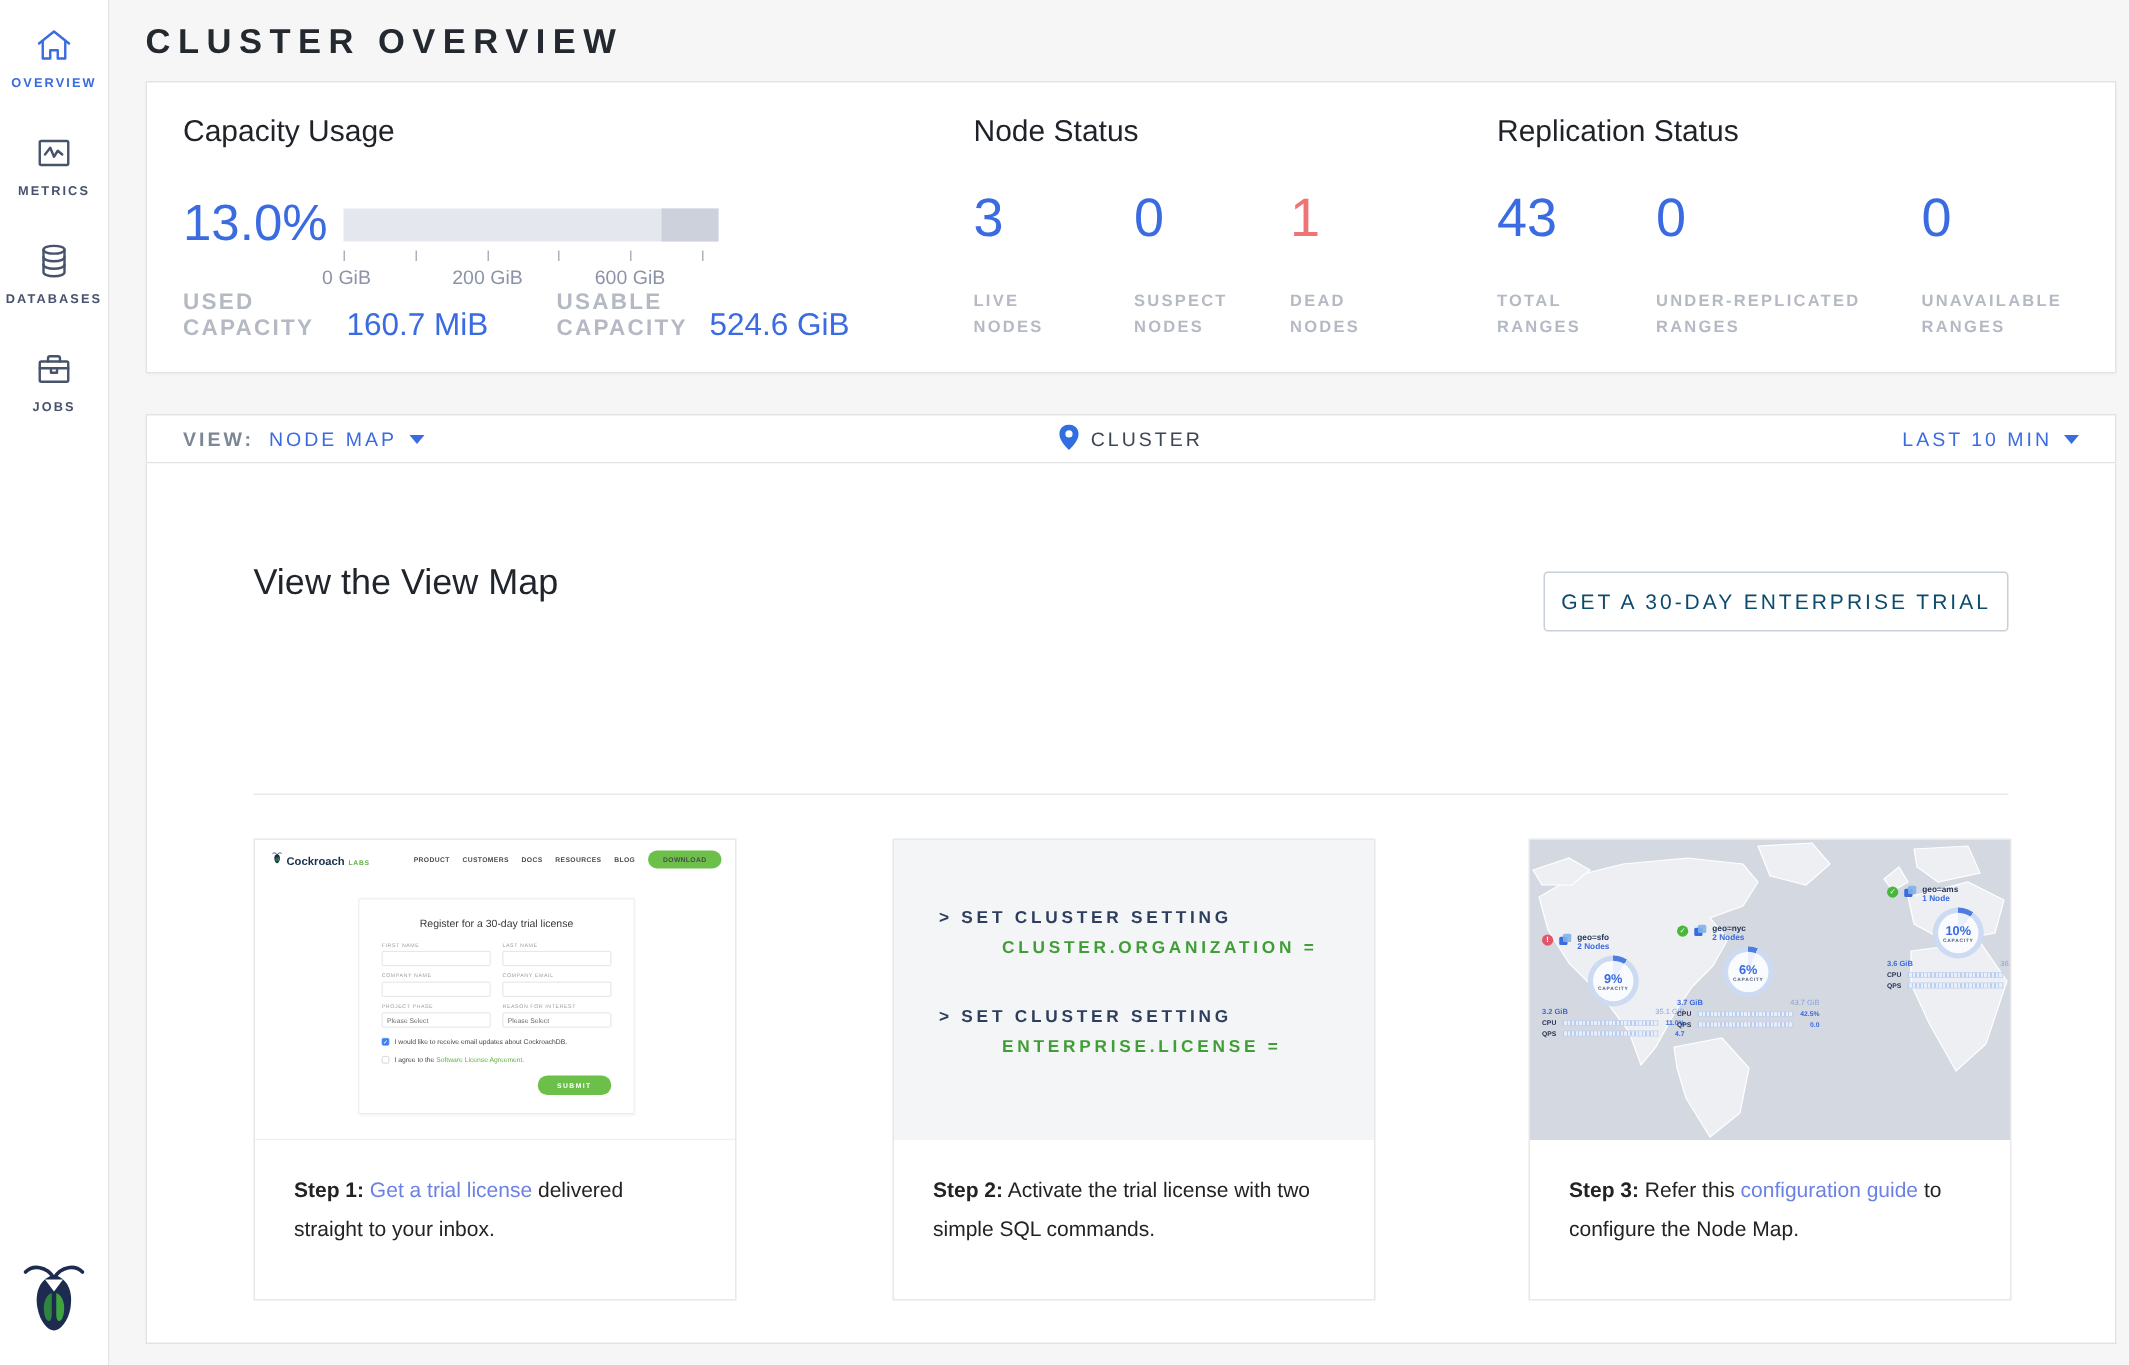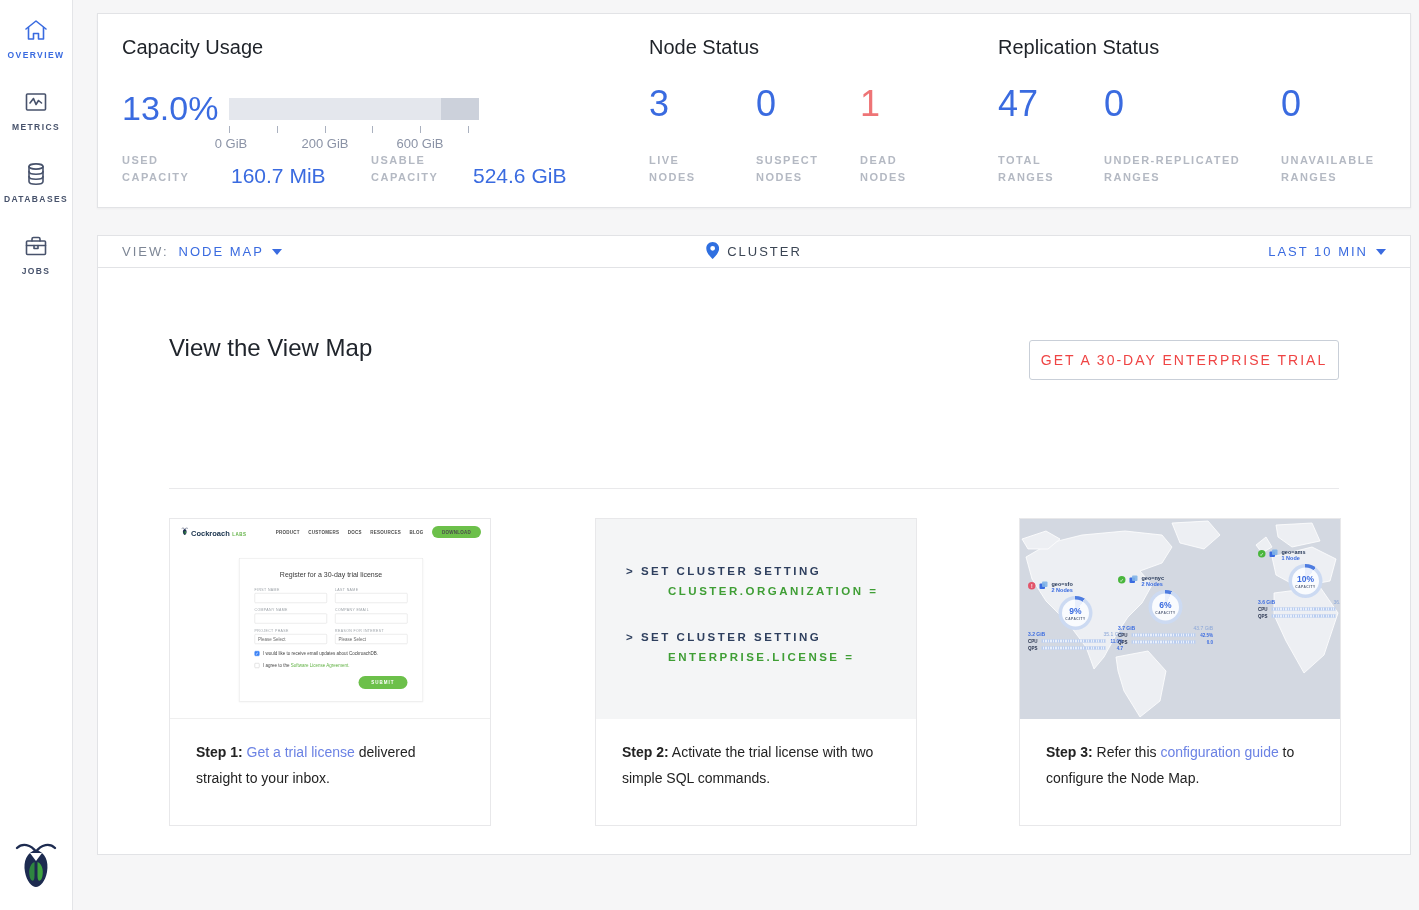--- a/index.html
+++ b/index.html
@@ -30,53 +30,53 @@
   .sec-node  { left:551px; }
   .sec-rep   { left:900px; }
 
   .cap-percent { position:absolute; left:24px; top:75px; font-size:34px; font-weight:300; color:#3a6be0; }
   .cap-chart { position:absolute; left:131px; top:84px; width:250px; }
   .cap-bar { position:relative; width:250px; height:22px; background:#e4e7ed; }
   .cap-bar-dark { position:absolute; right:0; top:0; width:38px; height:22px; background:#ccd1db; }
   .cap-tick { position:absolute; top:28px; width:1px; height:7px; background:#aab1bf; }
   .cap-ticklabel { position:absolute; top:38px; transform:translateX(-50%); font-size:13px; color:#8b93a6; white-space:nowrap; }
 
-  .mini-label { position:absolute; top:138px; font-size:11px; letter-spacing:1.5px; color:#b4b9c3;
+  .mini-label { position:absolute; top:138px; font-size:15px; letter-spacing:1.5px; color:#b4b9c3;
     line-height:17px; font-weight:bold; }
   .mini-value { position:absolute; top:150px; font-size:21px; color:#3a6be0; }
   .lbl-used   { left:24px;  width:84px; }
   .val-used   { left:133px; }
   .lbl-usable { left:273px; width:84px; }
   .val-usable { left:375px; }
 
   .stat-num { position:absolute; top:72px; font-size:36px; font-weight:300; color:#3a6be0; line-height:1; }
   .stat-num.red { color:#ee7476; }
   .stat-lbl { position:absolute; top:138px; font-size:11px; letter-spacing:1.5px; color:#b4b9c3;
     line-height:17px; font-weight:bold; }
 
   
   .view-bar { position:relative; margin:27px 8px 0 24px; height:33px; background:#fff;
     border:1px solid #e2e3e6; display:flex; align-items:center; font-size:13px; letter-spacing:2px; }
   .vb-left { margin-left:24px; display:flex; align-items:center; gap:10px; }
-  .vb-viewlabel { color:#7d8695; }
+  .vb-viewlabel { color:#7d8695;font-weight:bold; }
   .vb-dropdown { color:#3a6be0; font-weight:500; text-decoration:none; display:flex; align-items:center; gap:8px; cursor:pointer; }
   .caret { width:0; height:0; border-left:5px solid transparent; border-right:5px solid transparent;
     border-top:6px solid #3a6be0; display:inline-block; }
   .vb-center { position:absolute; left:50%; transform:translateX(-50%); display:flex; align-items:center; gap:8px;
     color:#3b4554; font-weight:500; cursor:pointer; }
   .vb-right { margin-left:auto; margin-right:24px; }
 
   
   .map-panel { position:relative; margin:0 8px 0 24px; height:587px; background:#fff;
     border:1px solid #e2e3e6; border-top:none; }
   .nm-heading { position:absolute; left:71px; top:66px; font-size:24px; font-weight:500; color:#20252c; }
   .nm-para { position:absolute; left:71px; top:112px; width:462px; font-size:15px; line-height:26px; color:#2d3540; }
   .nm-para a, .cap-text a, .ms-link { color:#6b82e4; text-decoration:none; cursor:pointer; }
   .trial-btn { position:absolute; left:931px; top:72px; width:310px; height:40px; background:#fff;
-    border:1px solid #c9cfd8; border-radius:3px; color:#ef4444; font-size:14px; letter-spacing:2px;
+    border:1px solid #c9cfd8; border-radius:3px; color:#0c4a6e; font-size:14px; letter-spacing:2px;
     font-weight:500; cursor:pointer; font-family:inherit; }
   .nm-divider { position:absolute; left:71px; right:71px; top:220px; height:1px; background:#e9e9eb; }
 
   .step-card { position:absolute; top:250px; width:322px; height:308px; background:#fff; border:1px solid #e8e8ea; }
   .step-card.c1 { left:71px; }  .step-card.c2 { left:497px; }  .step-card.c3 { left:921px; }
   .card-visual { position:relative; height:200px; overflow:hidden; }
   .c1 .card-visual { border-bottom:1px solid #efefef; }
   .cap-text { padding:20px 26px 0; font-size:14px; line-height:26px; color:#232323; }
   .cap-text strong { font-weight:700; }
 
@@ -192,20 +192,21 @@
       <path d="M23 12 C28 4 37 3 42 8" stroke="#1d2b50" stroke-width="2.4" fill="none" stroke-linecap="round"></path>
       <path d="M23 10 C32 12 36 21 34 32 C32.5 41 27 47 23 47 C19 47 13.5 41 12 32 C10 21 14 12 23 10 Z" fill="#1d2b50"></path>
       <path d="M17 13 L23 21 L29 13 Z" fill="#ffffff"></path>
       <path d="M21.5 22 C16 24 15 33 17.5 39 C19.5 42 21.5 41 21.5 36 Z" fill="#2e8540"></path>
       <path d="M24.5 22 C30 24 31 33 28.5 39 C26.5 42 24.5 41 24.5 36 Z" fill="#3fa33f"></path>
     </svg>
   </span>
 </aside>
 
 <main class="content">
+  <h1 class="page-title">CLUSTER OVERVIEW</h1>
 
   <section class="summary-card">
     <h2 class="card-title sec-cap">Capacity Usage</h2>
 
     <div class="cap-percent">13.0%</div>
 
     <div class="cap-chart">
       <div class="cap-bar">
         <div class="cap-bar-dark"></div>
       </div>
@@ -227,21 +228,21 @@
 
     <h2 class="card-title sec-node">Node Status</h2>
     <div class="stat-num" style="left:551px">3</div>
     <div class="stat-num" style="left:658px">0</div>
     <div class="stat-num red" style="left:762px">1</div>
     <div class="stat-lbl" style="left:551px;width:70px">LIVE NODES</div>
     <div class="stat-lbl" style="left:658px;width:80px">SUSPECT NODES</div>
     <div class="stat-lbl" style="left:762px;width:70px">DEAD NODES</div>
 
     <h2 class="card-title sec-rep">Replication Status</h2>
-    <div class="stat-num" style="left:900px">47</div>
+    <div class="stat-num" style="left:900px">43</div>
     <div class="stat-num" style="left:1006px">0</div>
     <div class="stat-num" style="left:1183px">0</div>
     <div class="stat-lbl" style="left:900px;width:80px">TOTAL RANGES</div>
     <div class="stat-lbl" style="left:1006px;width:170px">UNDER-REPLICATED RANGES</div>
     <div class="stat-lbl" style="left:1183px;width:120px">UNAVAILABLE RANGES</div>
   </section>
 
   <div class="view-bar">
     <div class="vb-left">
       <span class="vb-viewlabel">VIEW:</span>

